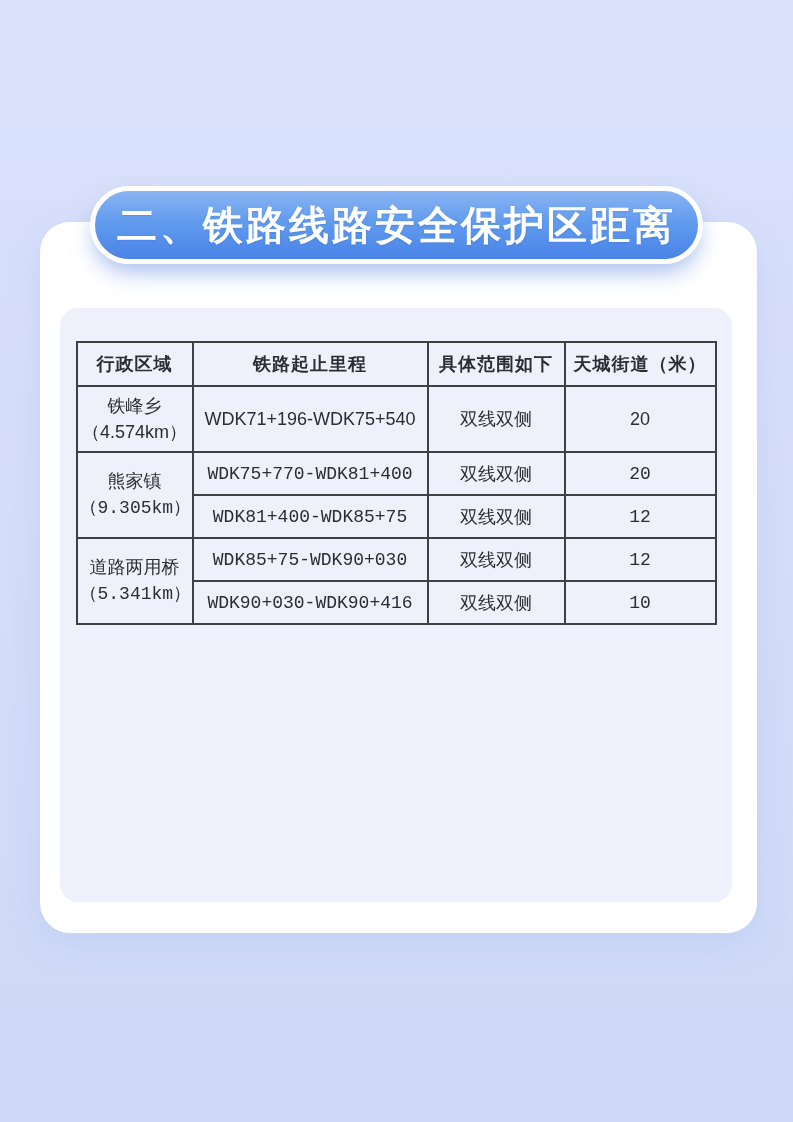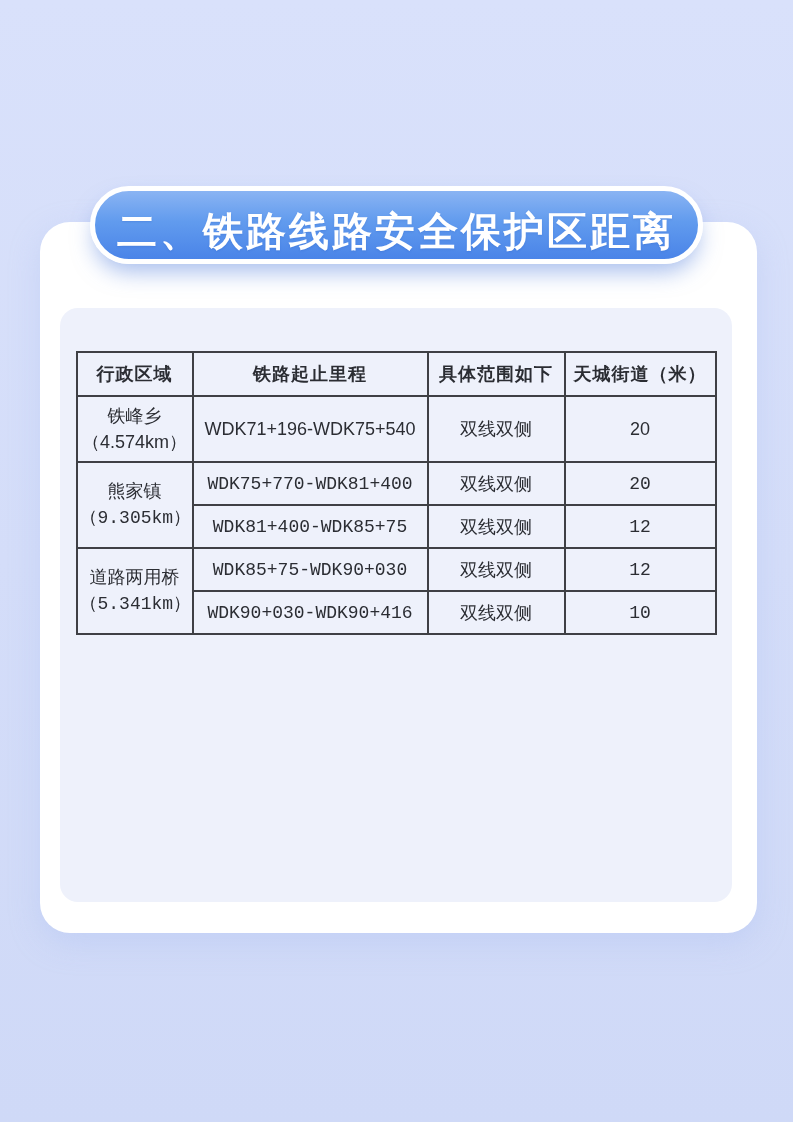--- a/index.html
+++ b/index.html
@@ -18,21 +18,21 @@
     border-radius: 30px;
     box-shadow: 0 10px 30px rgba(170,190,240,0.35);
   }
   .banner {
     position: absolute;
     left: 90px; top: 186px;
     width: 613px; height: 78px;
     border-radius: 44px;
     border: 5px solid #ffffff;
     background: linear-gradient(180deg, #8ab4f3 0%, #619bee 45%, #4a84e8 100%);
-    display: flex; align-items: flex-end; justify-content: center;
+    display: flex; align-items: center; justify-content: center;
     box-shadow: 0 12px 22px -4px rgba(96,136,222,0.55);
     z-index: 2;
   }
   .banner-title {
     color: #ffffff;
     font-size: 40px;
     font-weight: bold;
     letter-spacing: 3px;
     white-space: nowrap;
     text-shadow: 0 1px 2px rgba(40,90,190,0.25);
@@ -48,21 +48,21 @@
   .intro {
     margin: 0 33px;
     font-size: 28px;
     line-height: 48px;
     color: #3e434e;
     text-align: justify;
     text-indent: 2em;
     letter-spacing: 0.5px;
   }
   table.safety {
-    margin: 21px auto 0 auto;
+    margin: 11px auto 0 auto;
     width: 639px;
     border-collapse: collapse;
     table-layout: fixed;
     background: transparent;
     padding-left: 44px;
   }
   table.safety th, table.safety td {
     border: 2px solid #3f4045;
     text-align: center;
     vertical-align: middle;

